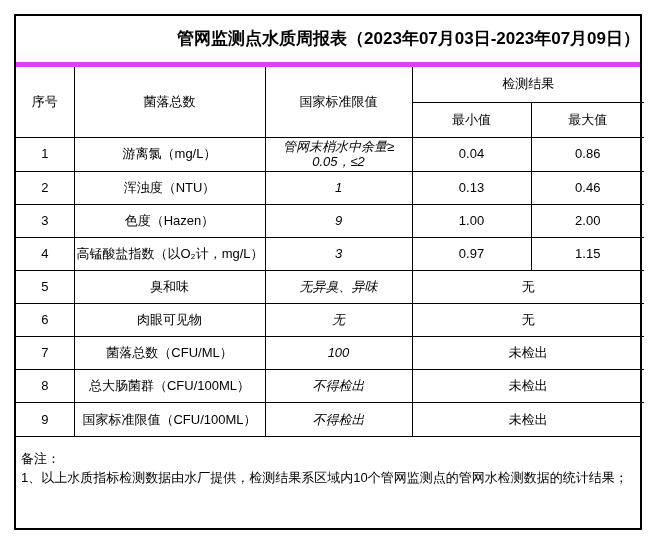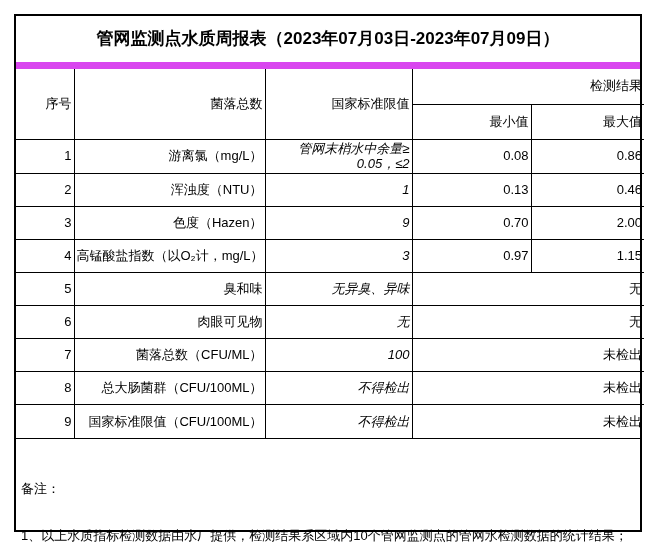--- a/index.html
+++ b/index.html
@@ -16,54 +16,54 @@
     left: 14px;
     top: 14px;
     width: 624px;
     border: 2px solid #000000;
     background: #ffffff;
     box-sizing: content-box;
   }
   .title {
     height: 46px;
     line-height: 46px;
-    text-align: center;
+    text-align: right;
     font-weight: bold;
     font-size: 17px;
-    border-bottom: 7px solid #d946ef;
+    border-bottom: 5px solid #d946ef;
     white-space: nowrap;
     overflow: hidden;
   }
   table.wq {
     border-collapse: collapse;
     border-style: hidden; 
     width: 100%;
     table-layout: fixed;
     font-size: 13px;
   }
   table.wq td {
     border: 1px solid #000000;
-    text-align: right;
+    text-align: center;
     vertical-align: middle;
     padding: 1px 2px;
     line-height: 1.22;
     box-sizing: border-box;
   }
   thead td { height: 35px; }
   tbody td { height: 33px; }
   .c-item  { white-space: nowrap; padding-left: 0; padding-right: 0; }
   .c-limit { white-space: pre-line; font-style: italic; }
   .notes {
     border-top: 1px solid #000000;
     height: 79px;
     padding: 12px 4px 0 5px;
     font-size: 13px;
     line-height: 19px;
   }
-  .notes div { white-space: nowrap; margin-top: 28px; }
+  .notes div { white-space: nowrap; }
 </style>
 </head>
 <body>
 
 <div class="report">
   <div class="title">管网监测点水质周报表（2023年07月03日-2023年07月09日）</div>
 
   <table class="wq">
     <colgroup>
       <col style="width:58px">
@@ -83,35 +83,35 @@
         <td>最小值</td>
         <td>最大值</td>
       </tr>
     </thead>
     <tbody>
       <tr>
         <td>1</td>
         <td class="c-item">游离氯（mg/L）</td>
         <td class="c-limit">管网末梢水中余量≥
 0.05，≤2</td>
-        <td>0.08</td>
+        <td>0.04</td>
         <td>0.86</td>
       </tr>
       <tr>
         <td>2</td>
         <td class="c-item">浑浊度（NTU）</td>
         <td class="c-limit">1</td>
         <td>0.13</td>
         <td>0.46</td>
       </tr>
       <tr>
         <td>3</td>
         <td class="c-item">色度（Hazen）</td>
         <td class="c-limit">9</td>
-        <td>0.70</td>
+        <td>1.00</td>
         <td>2.00</td>
       </tr>
       <tr>
         <td>4</td>
         <td class="c-item">高锰酸盐指数（以O₂计，mg/L）</td>
         <td class="c-limit">3</td>
         <td>0.97</td>
         <td>1.15</td>
       </tr>
       <tr>

